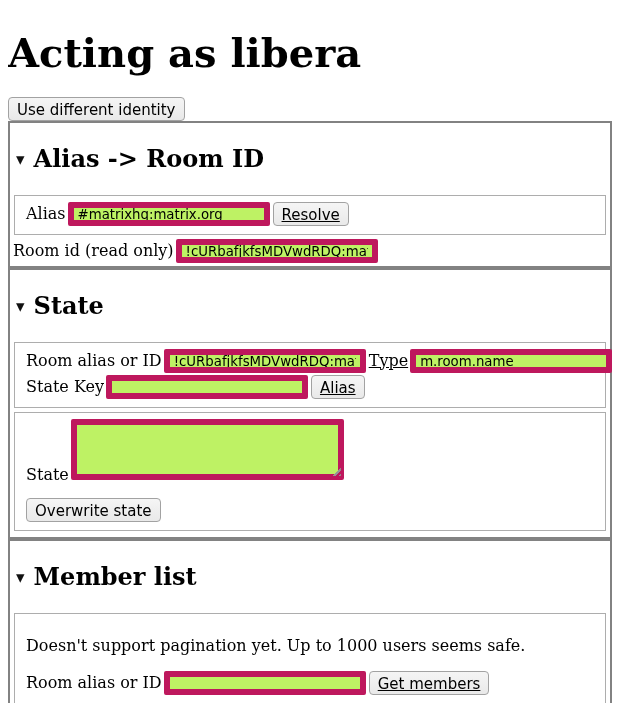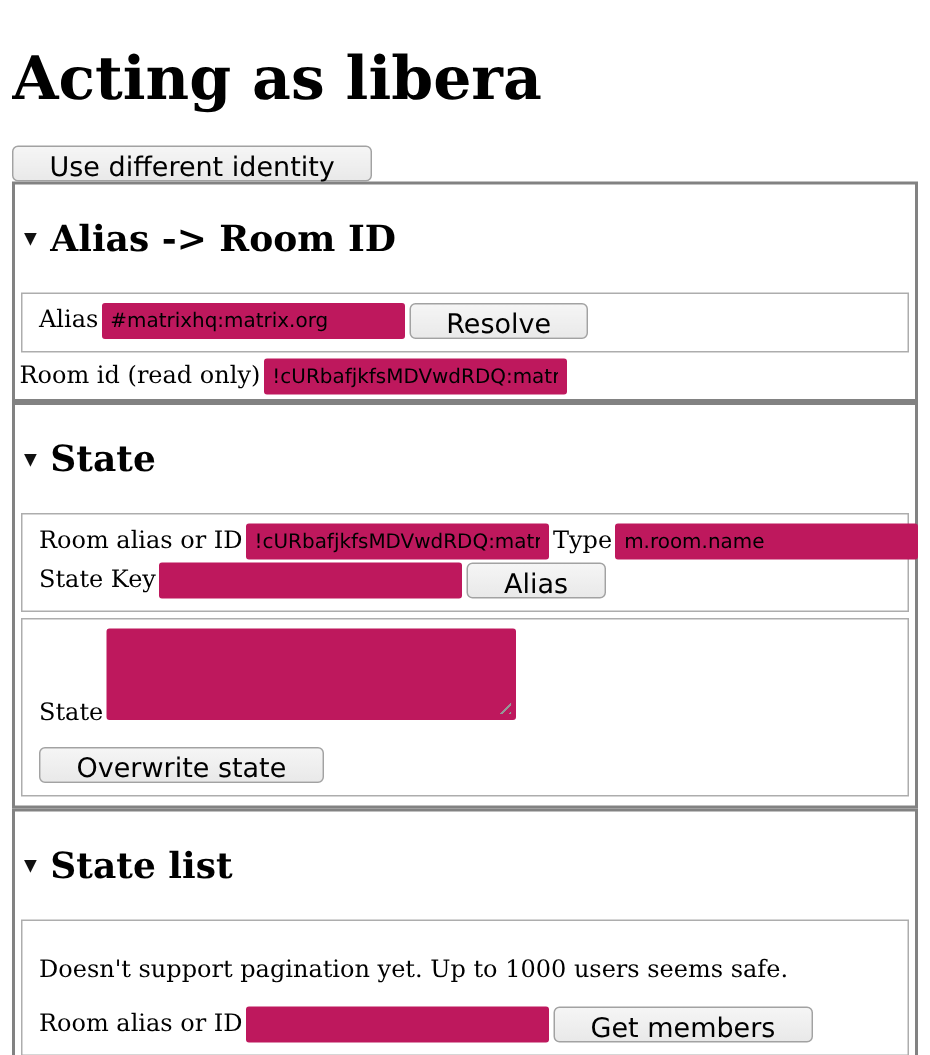--- a/index.html
+++ b/index.html
@@ -12,32 +12,32 @@
     width: 604px;
   }
   h1 {
     font-size: 40px;
     font-weight: bold;
     margin: 21px 0;
     font-family: "DejaVu Serif", serif;
   }
   button {
     font-family: "DejaVu Sans", sans-serif;
-    font-size: 18px;
+    font-size: 15px;
     color: #000;
     background: linear-gradient(#f5f5f5, #e9e9e9);
     border: 1px solid #a2a2a2;
     border-radius: 4px;
-    padding: 3px 24px;
+    padding: 3px 8px;
     height: 24px;
     box-sizing: border-box;
     vertical-align: middle;
     cursor: pointer;
   }
-  .gap-left { margin-left: 3px; }
+  .gap-left { margin-left: 3px; text-decoration: underline; }
   fieldset.section {
     border: 2px solid #828282;
     margin: 0;
     padding: 2px;
     min-width: 0;
   }
   .summary {
     display: flex;
     align-items: center;
     gap: 9px;
@@ -60,22 +60,22 @@
   fieldset.inner {
     border: 1px solid #adadad;
     margin: 0 2px 4px 2px;
     padding: 6px 11px 8px 11px;
     min-width: 0;
   }
   input[type="text"], textarea {
     font-family: "DejaVu Sans", sans-serif;
     font-size: 13.3px;
     color: #000;
-    background: #be185d;
-    border: 2px solid #be185d;
+    background: #bef264;
+    border: 6px solid #be185d;
     border-radius: 2px;
     padding: 2px 4px;
     box-sizing: border-box;
   }
   input[type="text"] {
     width: 202px;
     height: 24px;
     vertical-align: middle;
     margin-left: 2px;
   }
@@ -143,21 +143,21 @@
     <div class="btn-row">
       <button type="button">Overwrite state</button>
     </div>
   </fieldset>
 </fieldset>
 
 
 <fieldset class="section">
   <div class="summary">
     <span class="marker">▾</span>
-    <h2>State list</h2>
+    <h2>Member list</h2>
   </div>
   <fieldset class="inner">
     <p class="note">Doesn't support pagination yet. Up to 1000 users seems safe.</p>
     <div class="row"><label>Room alias or ID</label><input type="text" value="" style=""><button type="button" class="gap-left">Get members</button>
     </div>
   </fieldset>
 </fieldset>
 
 
 

